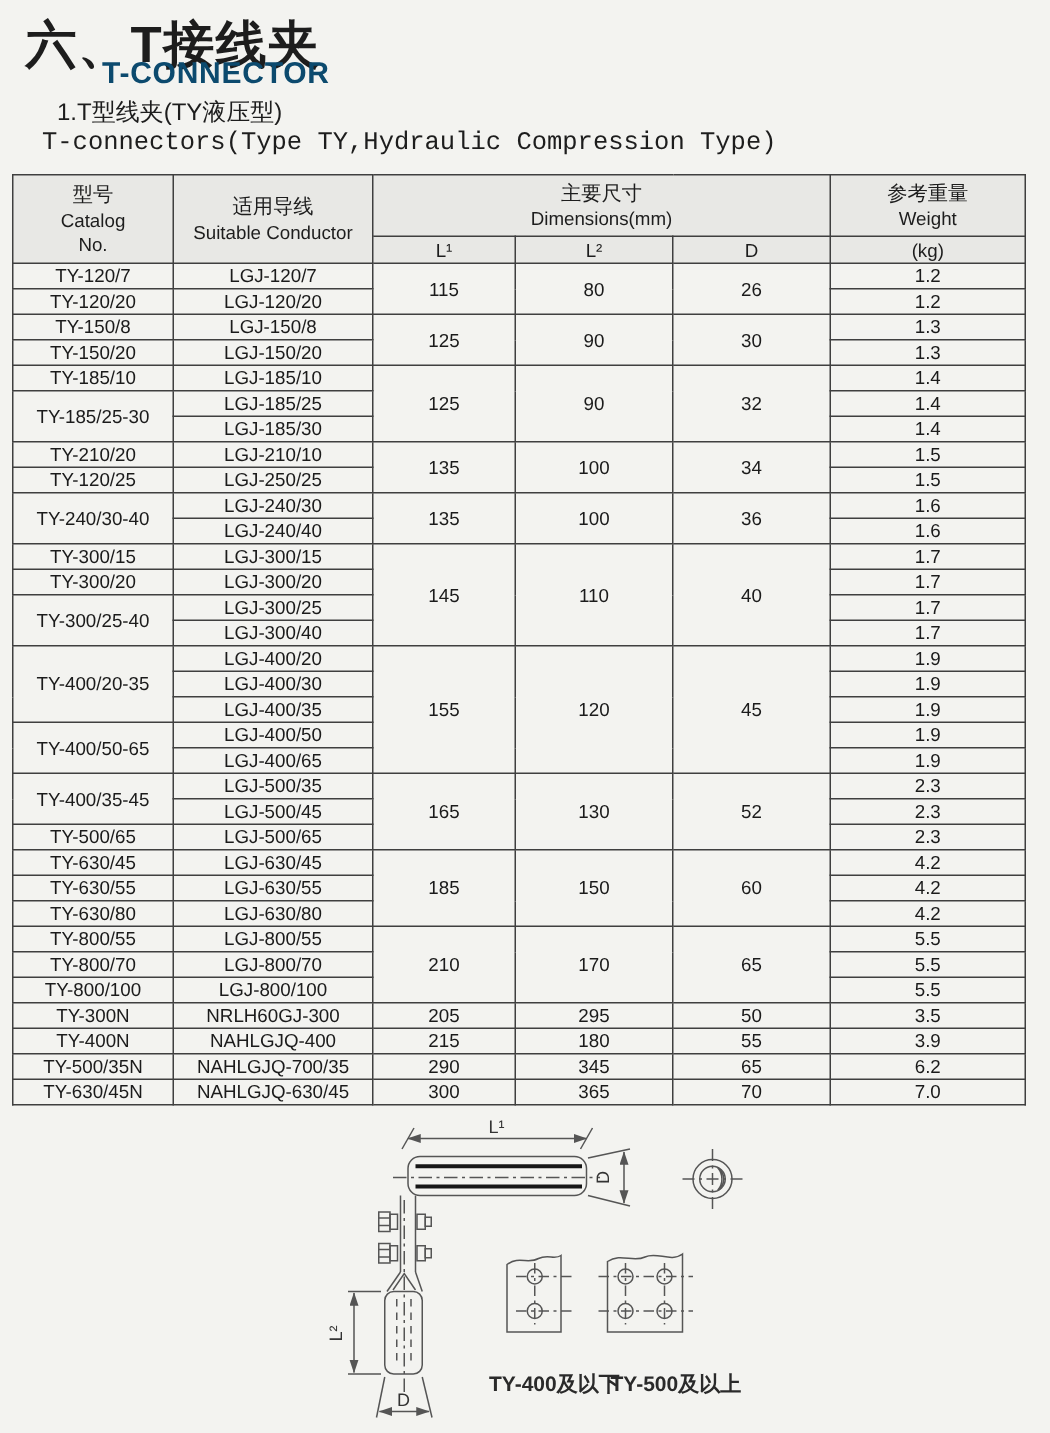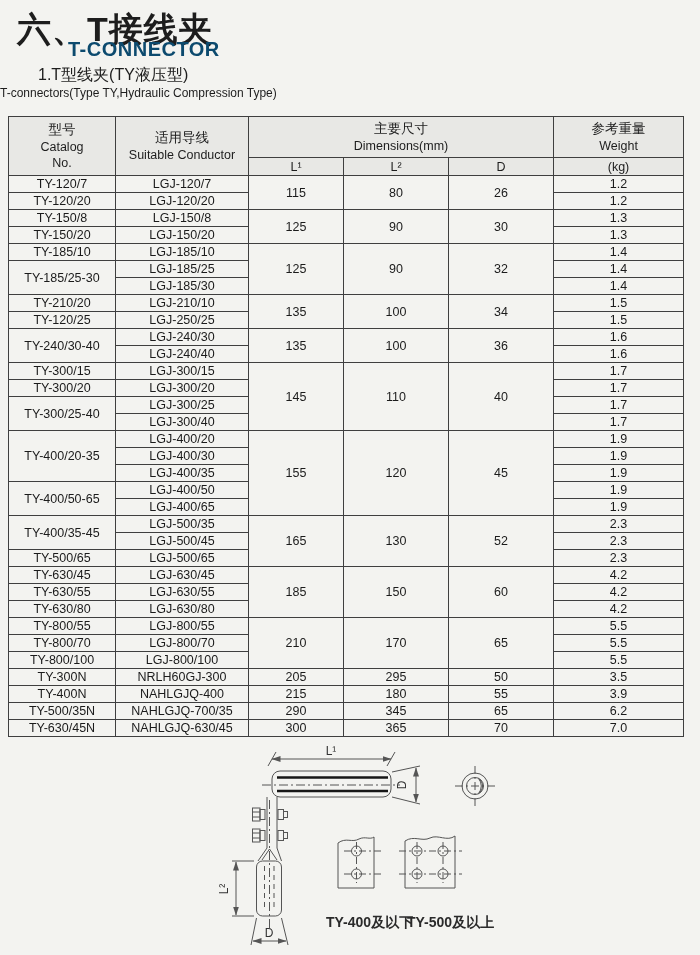--- a/index.html
+++ b/index.html
@@ -1,21 +1,21 @@
 <!DOCTYPE html>
 <html><head>
 <meta charset="utf-8">
 <style>
   html,body{margin:0;padding:0;}
   body{width:700px;height:955px;background:#f3f3f0;font-family:"Liberation Sans",sans-serif;color:#1d1d1d;position:relative;overflow:hidden;}
   .abs{position:absolute;}
   .title-cn{left:17px;top:7px;font-size:34px;font-weight:bold;letter-spacing:1px;}
   .title-en{left:68px;top:38px;font-size:20px;font-weight:bold;letter-spacing:.5px;color:#0c4a6e;}
   .section-cn{left:13px;top:65px;font-size:16px;font-weight:400;margin-left:25px;}
-  .section-en{left:0;top:86px;font-size:12px;font-weight:400;}
+  .section-en{left:28px;top:86px;font-size:17px;font-weight:400;font-family:Liberation Mono, monospace;}
   table.spec{border-collapse:collapse;table-layout:fixed;width:675px;left:8px;top:116px;position:absolute;}
   table.spec th,table.spec td{border:1px solid #3f3f3f;text-align:center;vertical-align:middle;padding:0;}
   table.spec thead th{background:#e8e8e5;font-weight:400;font-size:13.5px;line-height:1.28;}
   table.spec thead th .en{font-size:12.5px;}
   table.spec thead tr.hr1 th{height:40px;}
   table.spec thead tr.hr2 th{height:17px;font-size:12.5px;}
   table.spec tbody td{height:16px;font-size:12.5px;color:#1b1b1b;background:transparent;}
   svg text{font-family:"Liberation Sans",sans-serif;fill:#333;}
   .cap{font-size:14px;font-weight:600;fill:#2a2a2a;}
 </style>

